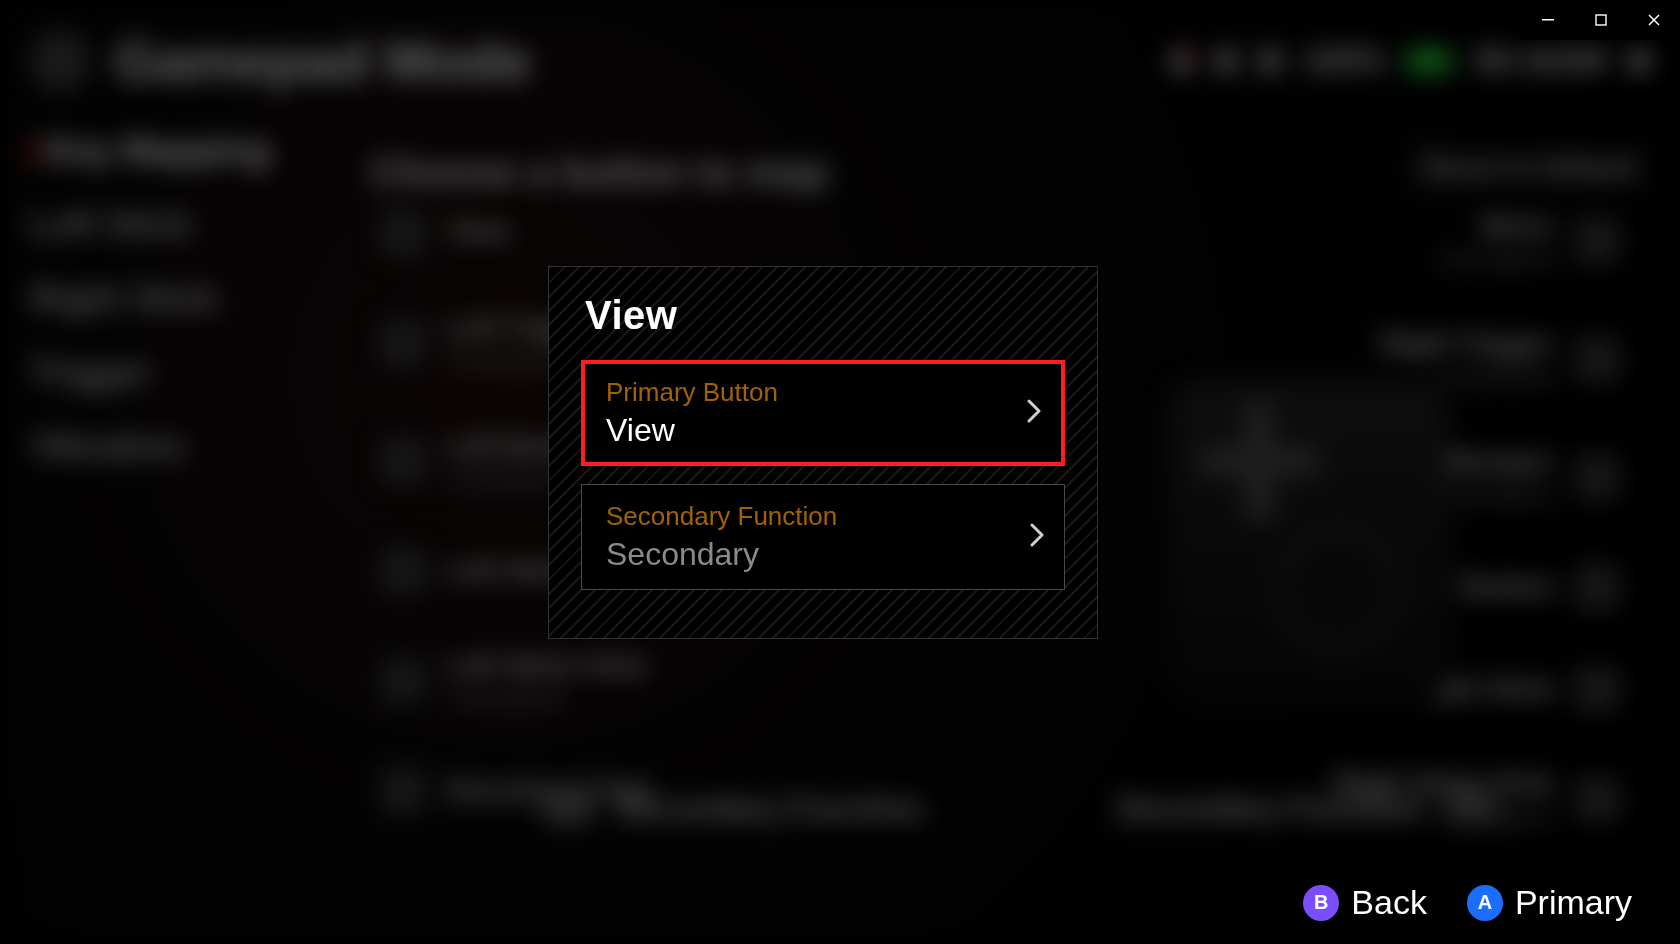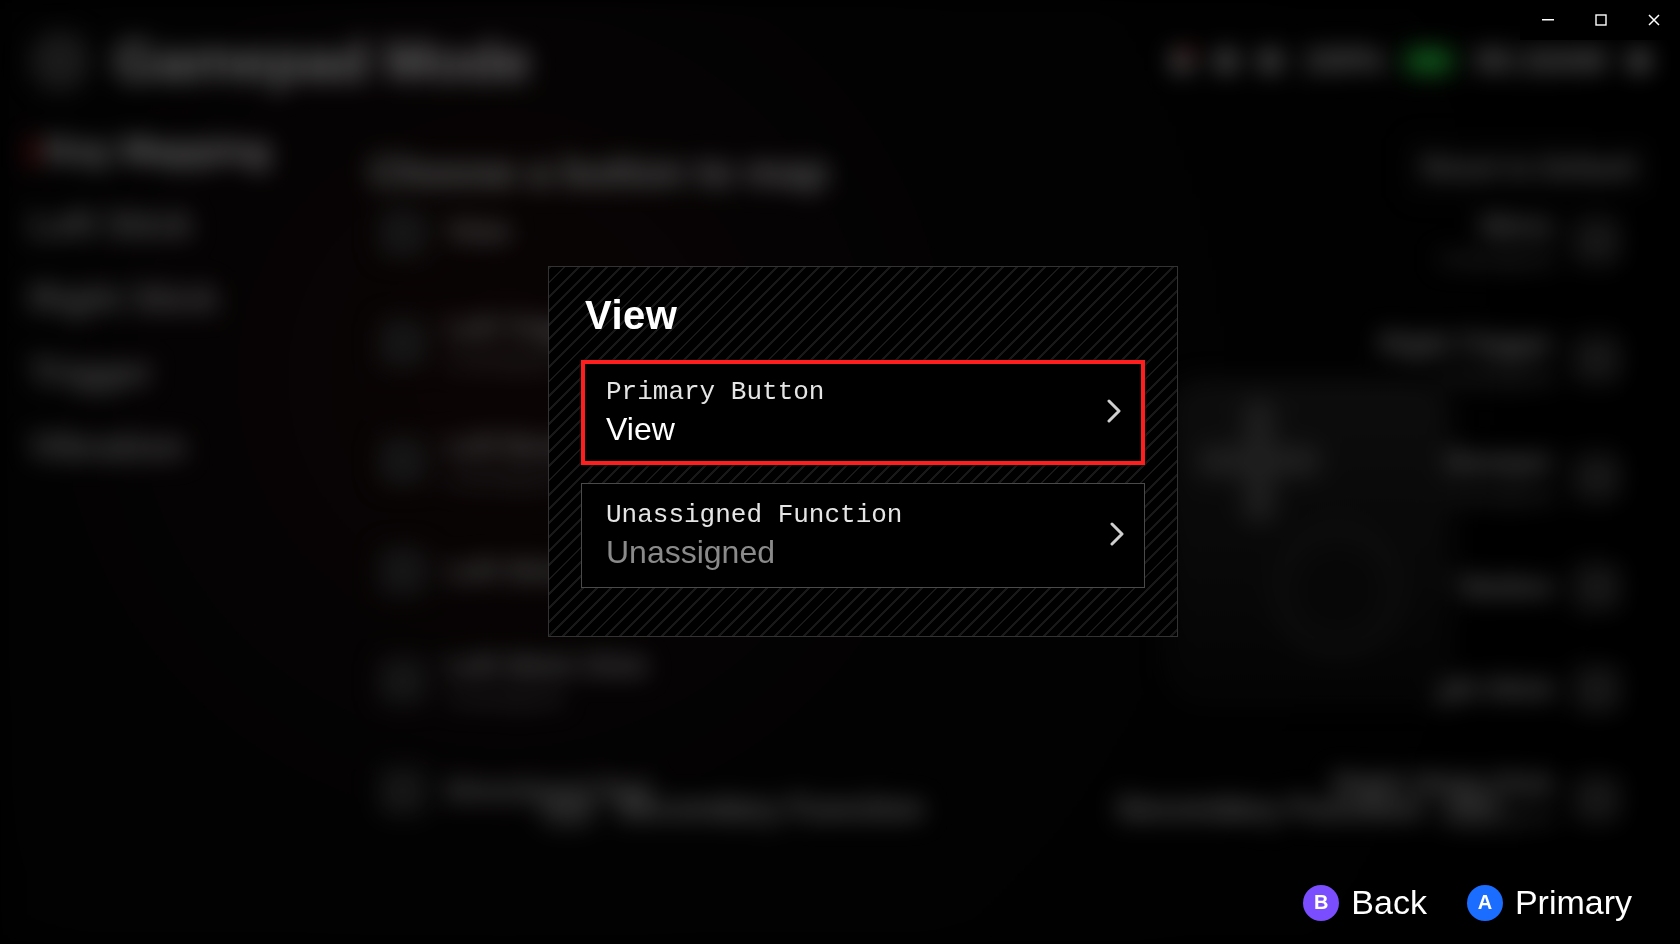--- a/index.html
+++ b/index.html
@@ -221,21 +221,21 @@
     inset:0;
     background: rgba(0,0,0,0.55);
     z-index: 5;
   }
 
   
   .modal {
     position:absolute;
     left:548px;
     top:266px;
-    width:630px;
+    width:550px;
     padding-bottom:30px;
     z-index:10;
     background-color:#000;
     background-image: repeating-linear-gradient(
       135deg,
       rgba(70,70,70,0.35) 0px,
       rgba(70,70,70,0.35) 2px,
       rgba(0,0,0,0) 2px,
       rgba(0,0,0,0) 10px
     );
@@ -257,25 +257,24 @@
     background:#000;
     border:1px solid #4a4a4a;
     box-sizing:border-box;
     cursor:pointer;
   }
   .option.selected {
     border:4px solid #ff1e1e;
     padding: 13px 53px 13px 21px;
   }
   .option .opt-label {
-    color:#e5e5e5;
+    color:#a16207;
     font-size:26px;
     font-weight:400;
     margin-bottom:4px;
-    font-family:Liberation Mono, monospace;
   }
   .option .opt-value {
     color:#fff;
     font-size:32px;
     font-weight:400;
   }
   .option .opt-value.dim { color:#8a8a8a; }
   .option .chev {
     position:absolute;
     right:20px;
@@ -460,22 +459,22 @@
     <div class="opt-label">Primary Button</div>
     <div class="opt-value">View</div>
     <span class="chev">
       <svg width="14" height="24" viewBox="0 0 14 24" fill="none">
           <path d="M2 2 L12 12 L2 22" stroke="currentColor" stroke-width="3" stroke-linecap="round" stroke-linejoin="round"></path>
         </svg>
     </span>
   </div>
 
   <div class="option">
-    <div class="opt-label">Unassigned Function</div>
-    <div class="opt-value dim">Unassigned</div>
+    <div class="opt-label">Secondary Function</div>
+    <div class="opt-value dim">Secondary</div>
     <span class="chev">
       <svg width="14" height="24" viewBox="0 0 14 24" fill="none">
           <path d="M2 2 L12 12 L2 22" stroke="currentColor" stroke-width="3" stroke-linecap="round" stroke-linejoin="round"></path>
         </svg>
     </span>
   </div>
 </div>
 
 <div class="footer">
   <div class="hint">

